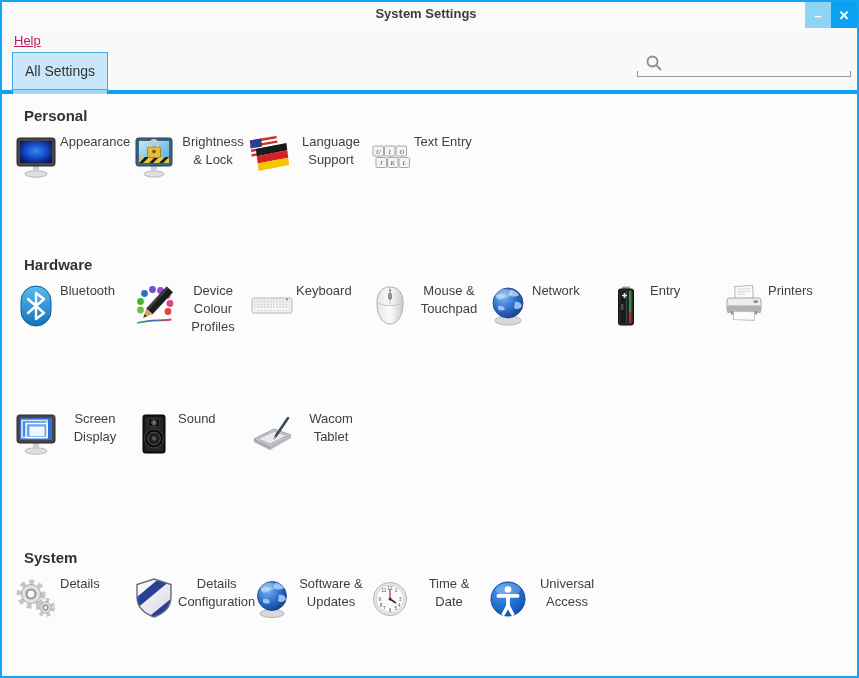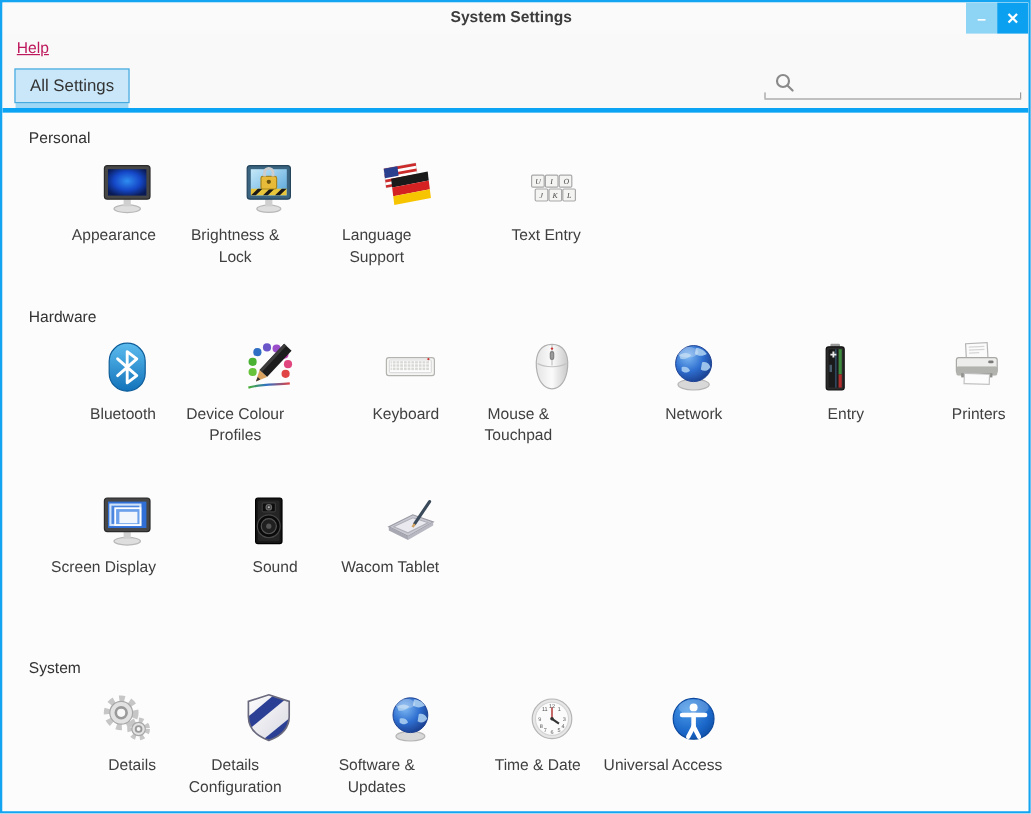--- a/index.html
+++ b/index.html
@@ -24,21 +24,21 @@
     color:#ffffff; font-size:13px; font-weight:bold; cursor:default;
   }
   .btn-min { background:#8ed5f5; }
   .btn-close { background:#0ba1f0; }
   
   .menubar { height:24px; padding:3px 0 0 8px; background:#f9f9f9; }
   .menu-item { font-size:13px; color:#be185d; padding:2px 4px;text-decoration:underline; }
   
   .toolbar {
     height:38px; padding:0 6px 0 10px; background:#f9f9f9;
-    display:flex; align-items:center; justify-content:space-between;
+    display:flex; justify-content:space-between;
   }
   .all-settings {
     font-family:"Liberation Sans", sans-serif;
     font-size:14px; color:#333;
     background:#c9e7f8;
     border:1px solid #45aadf;
     padding:5px 12px 6px 12px;
     box-shadow:0 5px 0 -1px #9ed7f5;
     cursor:default;
   }
@@ -57,33 +57,33 @@
   .search input {
     flex:1; border:none; outline:none; background:transparent;
     font-family:"Liberation Sans", sans-serif; font-size:13px; color:#333;
     min-width:0; padding:0 2px 2px 0;
   }
   
   .bluebar { height:4px; background:#0ba3f3; }
   
   .content { background:#fcfcfc; height:582px; padding-top:13px; overflow:hidden; }
   .section-header {
-    font-size:13px; font-weight:normal; color:#333;
+    font-size:15px; font-weight:bold; color:#333;
     margin:0 0 10px 22px; height:16px;
   }
   .grid {
     display:grid;
     grid-template-columns:repeat(7, 118px);
     padding-left:10px;
   }
   .section-personal .grid { grid-auto-rows:123px; }
   .section-hardware .grid { grid-auto-rows:128px; }
   .section-system   { margin-top:11px; }
   .item {
-    width:118px; display:flex; flex-direction:column; align-items:flex-end;
+    width:118px; display:flex; flex-direction:row; align-items:flex-start;
     cursor:default;
   }
   .item .icon { width:48px; height:48px; margin-bottom:6px; }
   .item .icon svg { width:48px; height:48px; display:block; }
   .item .label {
     font-size:13px; line-height:18px; color:#3f3f3f;
     text-align:center; max-width:104px;
   }
 </style>
 </head>

